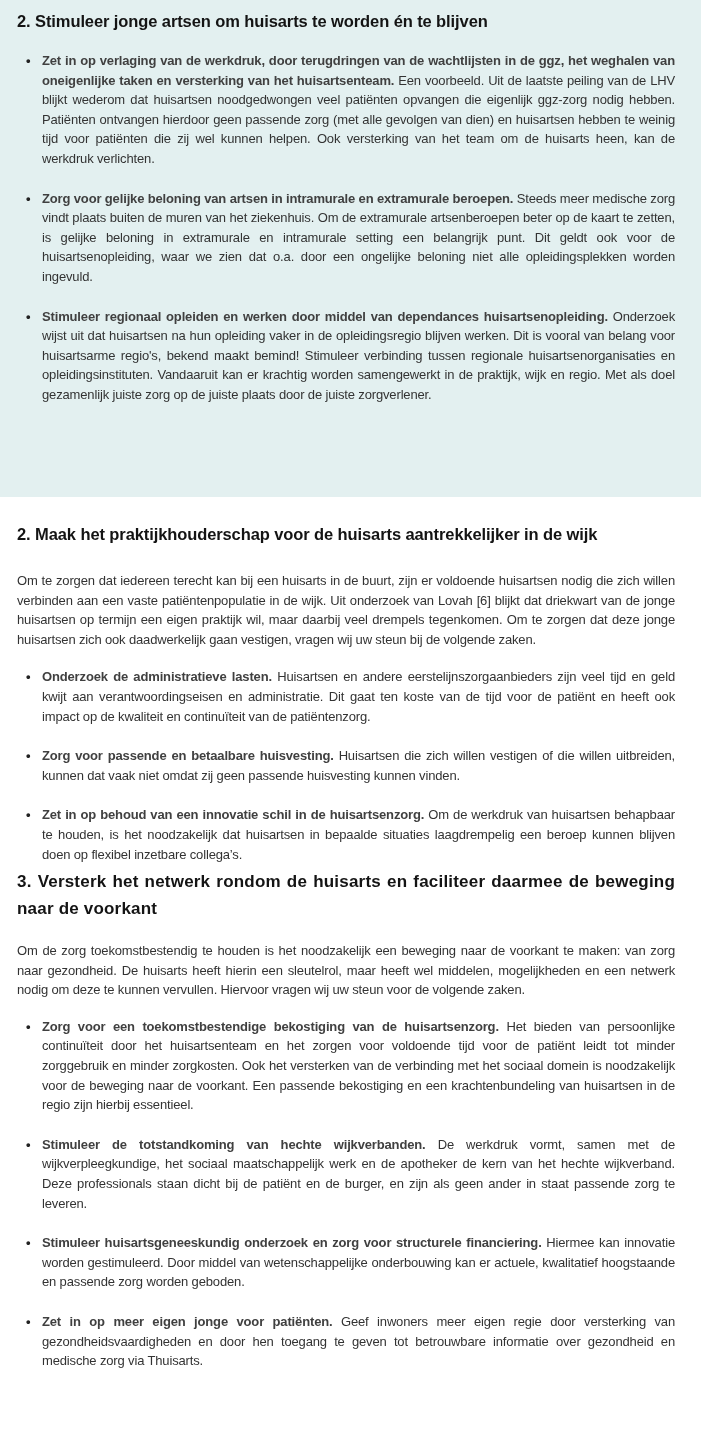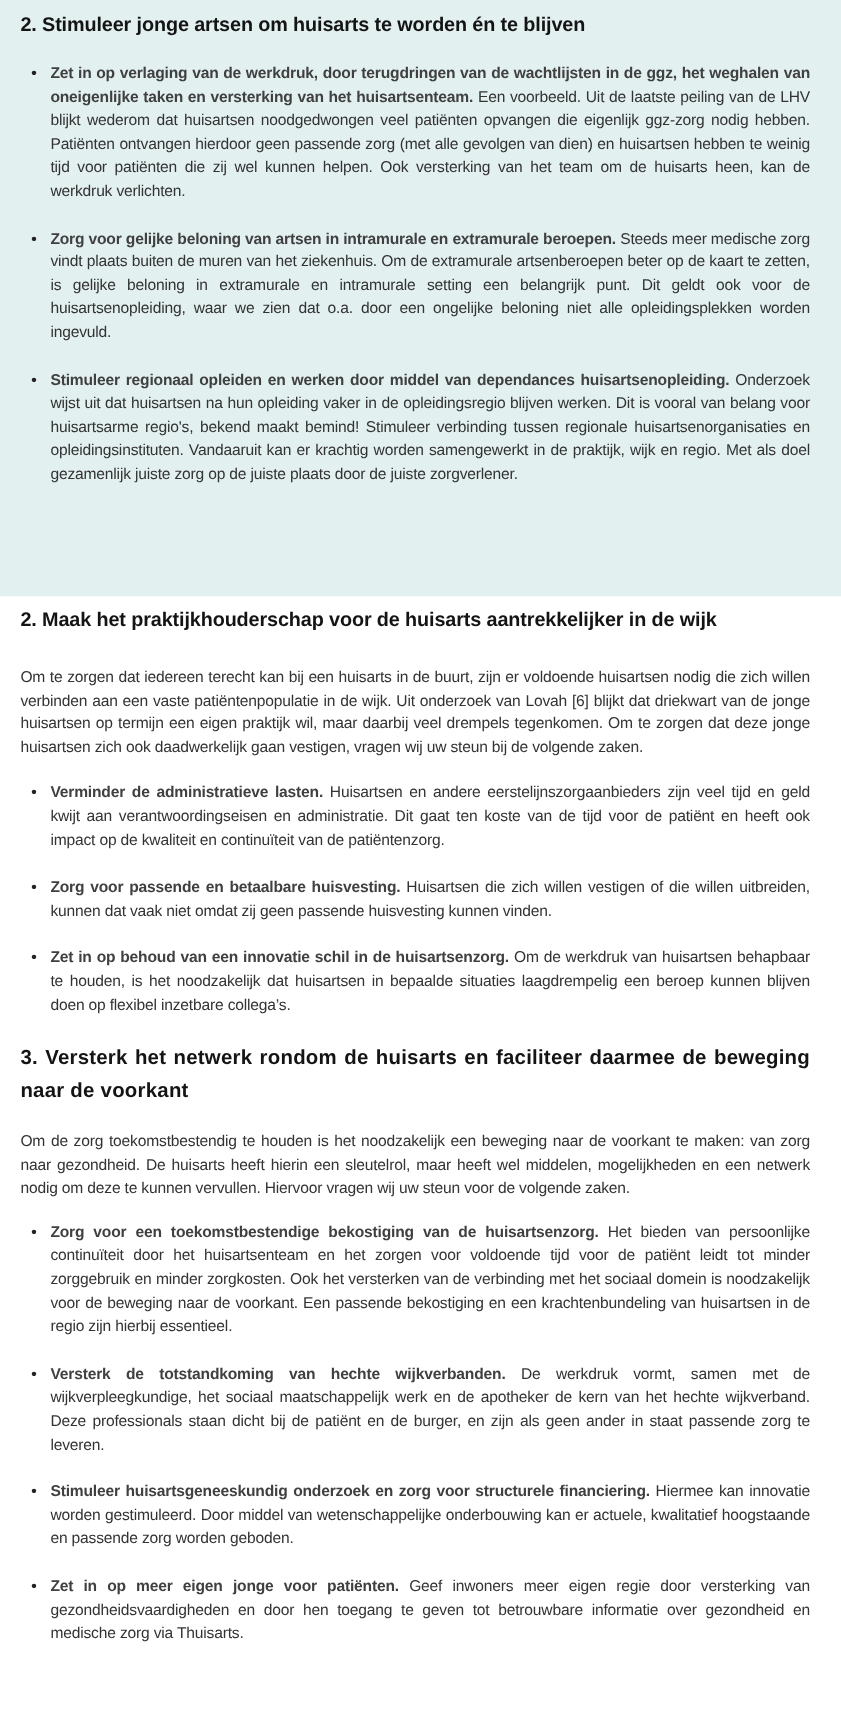--- a/index.html
+++ b/index.html
@@ -14,21 +14,21 @@
     .section {
       padding: 0 26px 0 17px;
       box-sizing: border-box;
       width: 701px;
     }
     .section-1 {
       background: #e3f0f0;
       height: 497px;
       padding-top: 9px;
     }
-    .section-2 { padding-top: 8px; height: 365px; }
+    .section-2 { padding-top: 25px; height: 365px; }
     .section-3 { padding-top: 6px; }
     h2 {
       font-family: "Liberation Sans", sans-serif;
       font-size: 16.5px;
       font-weight: bold;
       color: #141414;
       margin: 0;
       line-height: 24px;
       letter-spacing: -0.1px;
     }
@@ -98,40 +98,40 @@
       <span class="bullet">•</span><span class="lead">Stimuleer regionaal opleiden en werken door middel van dependances huisartsenopleiding.</span><span> Onderzoek wijst uit dat huisartsen na hun opleiding vaker in de opleidingsregio blijven werken. Dit is vooral van belang voor huisartsarme regio's, bekend maakt bemind! Stimuleer verbinding tussen regionale huisartsenorganisaties en opleidingsinstituten. Vandaaruit kan er krachtig worden samengewerkt in de praktijk, wijk en regio. Met als doel gezamenlijk juiste zorg op de juiste plaats door de juiste zorgverlener.</span>
     </li>
   </ul>
 </div>
 
 <div class="section section-2">
   <h2>2. Maak het praktijkhouderschap voor de huisarts aantrekkelijker in de wijk</h2>
   <p class="intro">Om te zorgen dat iedereen terecht kan bij een huisarts in de buurt, zijn er voldoende huisartsen nodig die zich willen verbinden aan een vaste patiëntenpopulatie in de wijk. Uit onderzoek van Lovah [6] blijkt dat driekwart van de jonge huisartsen op termijn een eigen praktijk wil, maar daarbij veel drempels tegenkomen. Om te zorgen dat deze jonge huisartsen zich ook daadwerkelijk gaan vestigen, vragen wij uw steun bij de volgende zaken.</p>
   <ul>
     <li>
-      <span class="bullet">•</span><span class="lead">Verminder de administratieve lasten.</span><span> Huisartsen en andere eerstelijnszorgaanbieders zijn veel tijd en geld kwijt aan verantwoordingseisen en administratie. Dit gaat ten koste van de tijd voor de patiënt en heeft ook impact op de kwaliteit en continuïteit van de patiëntenzorg.</span>
+      <span class="bullet">•</span><span class="lead">Onderzoek de administratieve lasten.</span><span> Huisartsen en andere eerstelijnszorgaanbieders zijn veel tijd en geld kwijt aan verantwoordingseisen en administratie. Dit gaat ten koste van de tijd voor de patiënt en heeft ook impact op de kwaliteit en continuïteit van de patiëntenzorg.</span>
     </li>
     <li>
       <span class="bullet">•</span><span class="lead">Zorg voor passende en betaalbare huisvesting.</span><span> Huisartsen die zich willen vestigen of die willen uitbreiden, kunnen dat vaak niet omdat zij geen passende huisvesting kunnen vinden.</span>
     </li>
     <li>
       <span class="bullet">•</span><span class="lead">Zet in op behoud van een innovatie schil in de huisartsenzorg.</span><span> Om de werkdruk van huisartsen behapbaar te houden, is het noodzakelijk dat huisartsen in bepaalde situaties laagdrempelig een beroep kunnen blijven doen op flexibel inzetbare collega’s.</span>
     </li>
   </ul>
 </div>
 
 <div class="section section-3">
   <h2>3. Versterk het netwerk rondom de huisarts en faciliteer daarmee de beweging naar de voorkant</h2>
   <p class="intro">Om de zorg toekomstbestendig te houden is het noodzakelijk een beweging naar de voorkant te maken: van zorg naar gezondheid. De huisarts heeft hierin een sleutelrol, maar heeft wel middelen, mogelijkheden en een netwerk nodig om deze te kunnen vervullen. Hiervoor vragen wij uw steun voor de volgende zaken.</p>
   <ul>
     <li>
       <span class="bullet">•</span><span class="lead">Zorg voor een toekomstbestendige bekostiging van de huisartsenzorg.</span><span> Het bieden van persoonlijke continuïteit door het huisartsenteam en het zorgen voor voldoende tijd voor de patiënt leidt tot minder zorggebruik en minder zorgkosten. Ook het versterken van de verbinding met het sociaal domein is noodzakelijk voor de beweging naar de voorkant. Een passende bekostiging en een krachtenbundeling van huisartsen in de regio zijn hierbij essentieel.</span>
     </li>
     <li>
-      <span class="bullet">•</span><span class="lead">Versterk de totstandkoming van hechte wijkverbanden.</span><span> De werkdruk vormt, samen met de wijkverpleegkundige, het sociaal maatschappelijk werk en de apotheker de kern van het hechte wijkverband. Deze professionals staan dicht bij de patiënt en de burger, en zijn als geen ander in staat passende zorg te leveren.</span>
+      <span class="bullet">•</span><span class="lead">Stimuleer de totstandkoming van hechte wijkverbanden.</span><span> De werkdruk vormt, samen met de wijkverpleegkundige, het sociaal maatschappelijk werk en de apotheker de kern van het hechte wijkverband. Deze professionals staan dicht bij de patiënt en de burger, en zijn als geen ander in staat passende zorg te leveren.</span>
     </li>
     <li>
       <span class="bullet">•</span><span class="lead">Stimuleer huisartsgeneeskundig onderzoek en zorg voor structurele financiering.</span><span> Hiermee kan innovatie worden gestimuleerd. Door middel van wetenschappelijke onderbouwing kan er actuele, kwalitatief hoogstaande en passende zorg worden geboden.</span>
     </li>
     <li>
       <span class="bullet">•</span><span class="lead">Zet in op meer eigen jonge voor patiënten.</span><span> Geef inwoners meer eigen regie door versterking van gezondheidsvaardigheden en door hen toegang te geven tot betrouwbare informatie over gezondheid en medische zorg via Thuisarts.</span>
     </li>
   </ul>
 </div>
 

